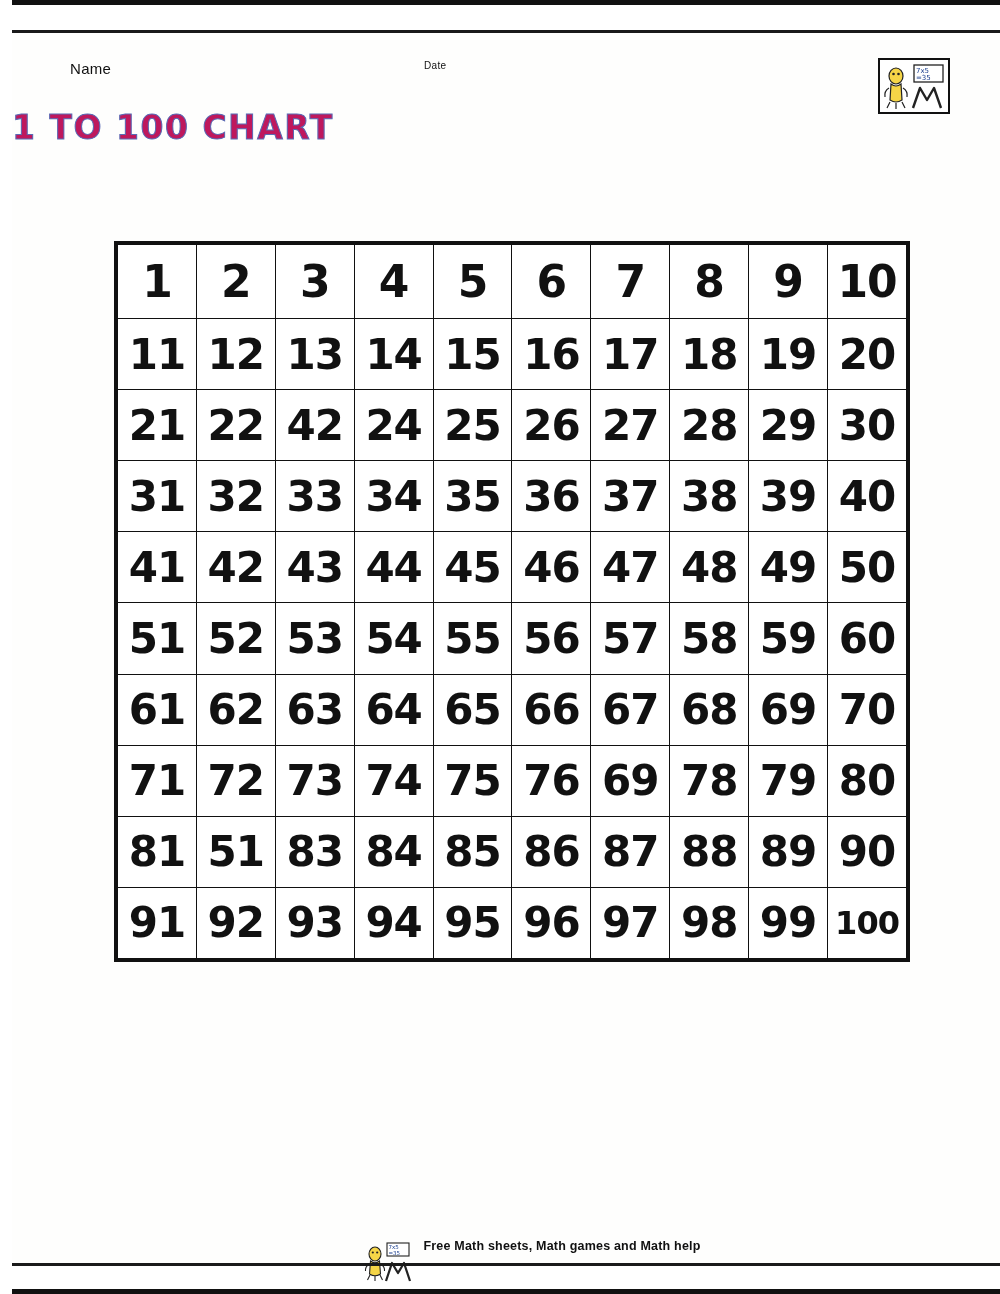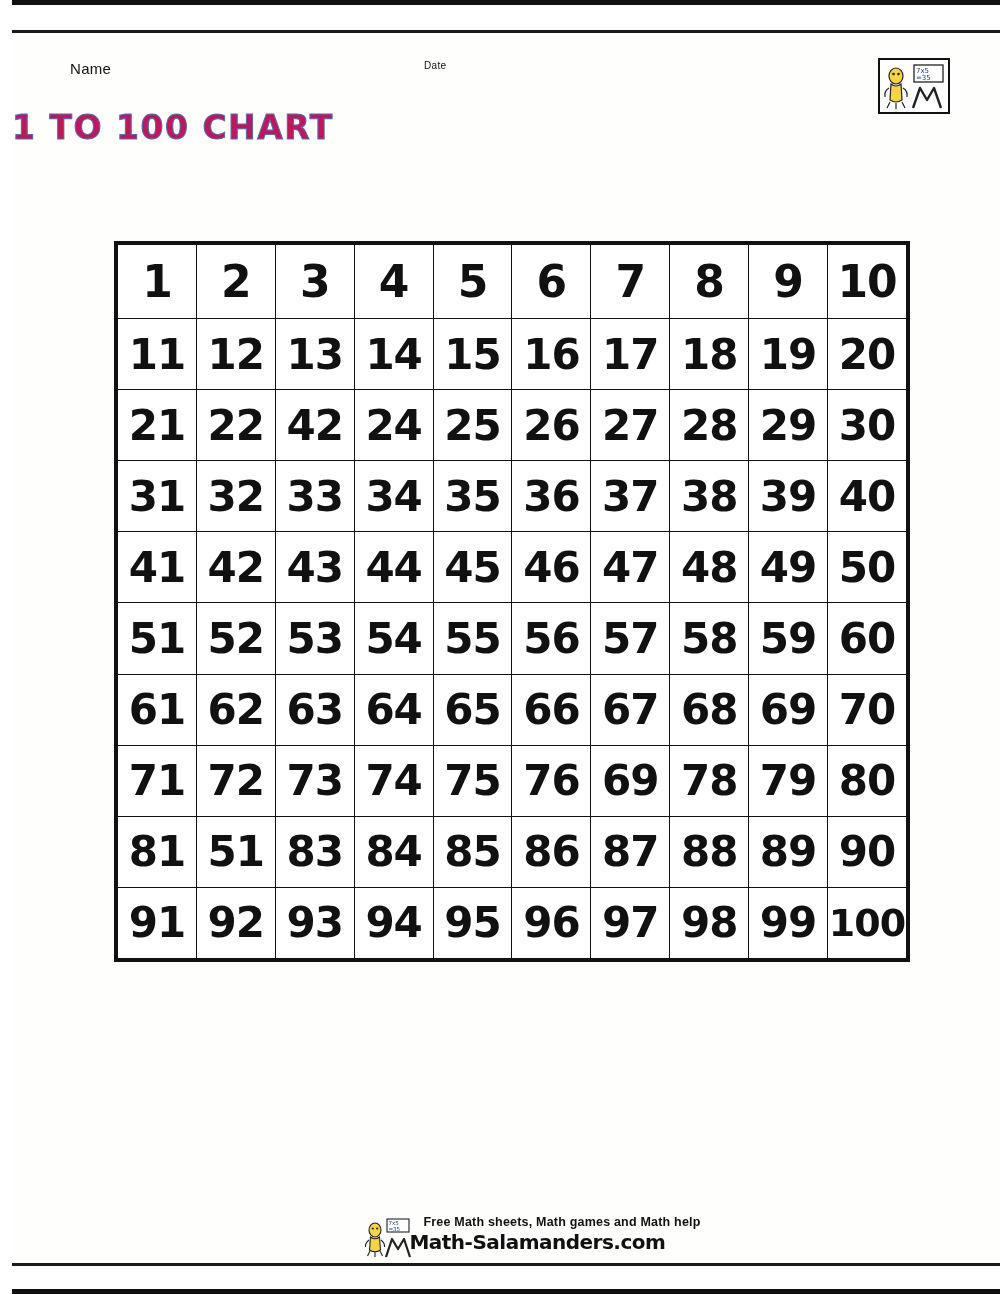--- a/index.html
+++ b/index.html
@@ -121,21 +121,21 @@
     text-align: center;
     vertical-align: middle;
     font-family: "DejaVu Sans", sans-serif;
     font-size: 42px;
     font-weight: bold;
     color: #111111;
     padding: 0;
     letter-spacing: -1px;
   }
   table.hundred tr:first-child td { font-size: 44px; }
-  table.hundred td.c100 { font-size: 38px; }
+  table.hundred td.c100 { font-size: 32px; }
 
   
   .footer {
     position: absolute;
     left: 0; bottom: 40px;
     width: 1000px;
     text-align: center;
     margin-left: 24px;
   }
   .footer-inner {
@@ -346,19 +346,18 @@
           <path d="M8 23 q-4 3 -3.5 7" stroke="#222" stroke-width="1.1" fill="none"></path>
           <path d="M20 23 q4 3 3.5 7" stroke="#222" stroke-width="1.1" fill="none"></path>
           <path d="M9 34 l-2.5 5 M14 35 l0 5 M19 34 l2.5 5" stroke="#222" stroke-width="1.1" fill="none"></path>
           <rect x="26" y="2" width="22" height="13" fill="#ffffff" stroke="#222" stroke-width="1.1"></rect>
           <text x="27.5" y="8" font-family="DejaVu Sans, sans-serif" font-size="5.5" fill="#1b3f8f">7x5</text>
           <text x="27.5" y="13.5" font-family="DejaVu Sans, sans-serif" font-size="5.5" fill="#1b3f8f">=35</text>
           <path d="M25 40 L31 22 L37 32 L43 22 L49 40" fill="none" stroke="#222" stroke-width="2.2" stroke-linejoin="round"></path>
         </svg>
       </div>
       <div class="footer-line1">Free Math sheets, Math games and Math help</div>
-      <div class="footer-line2">Math-Salamanders.com</div>
     </div>
   </div>
 
   <div class="scan-rule-bottom2"></div>
   <div class="scan-rule-bottom"></div>
 </div>
 
 </body></html>

